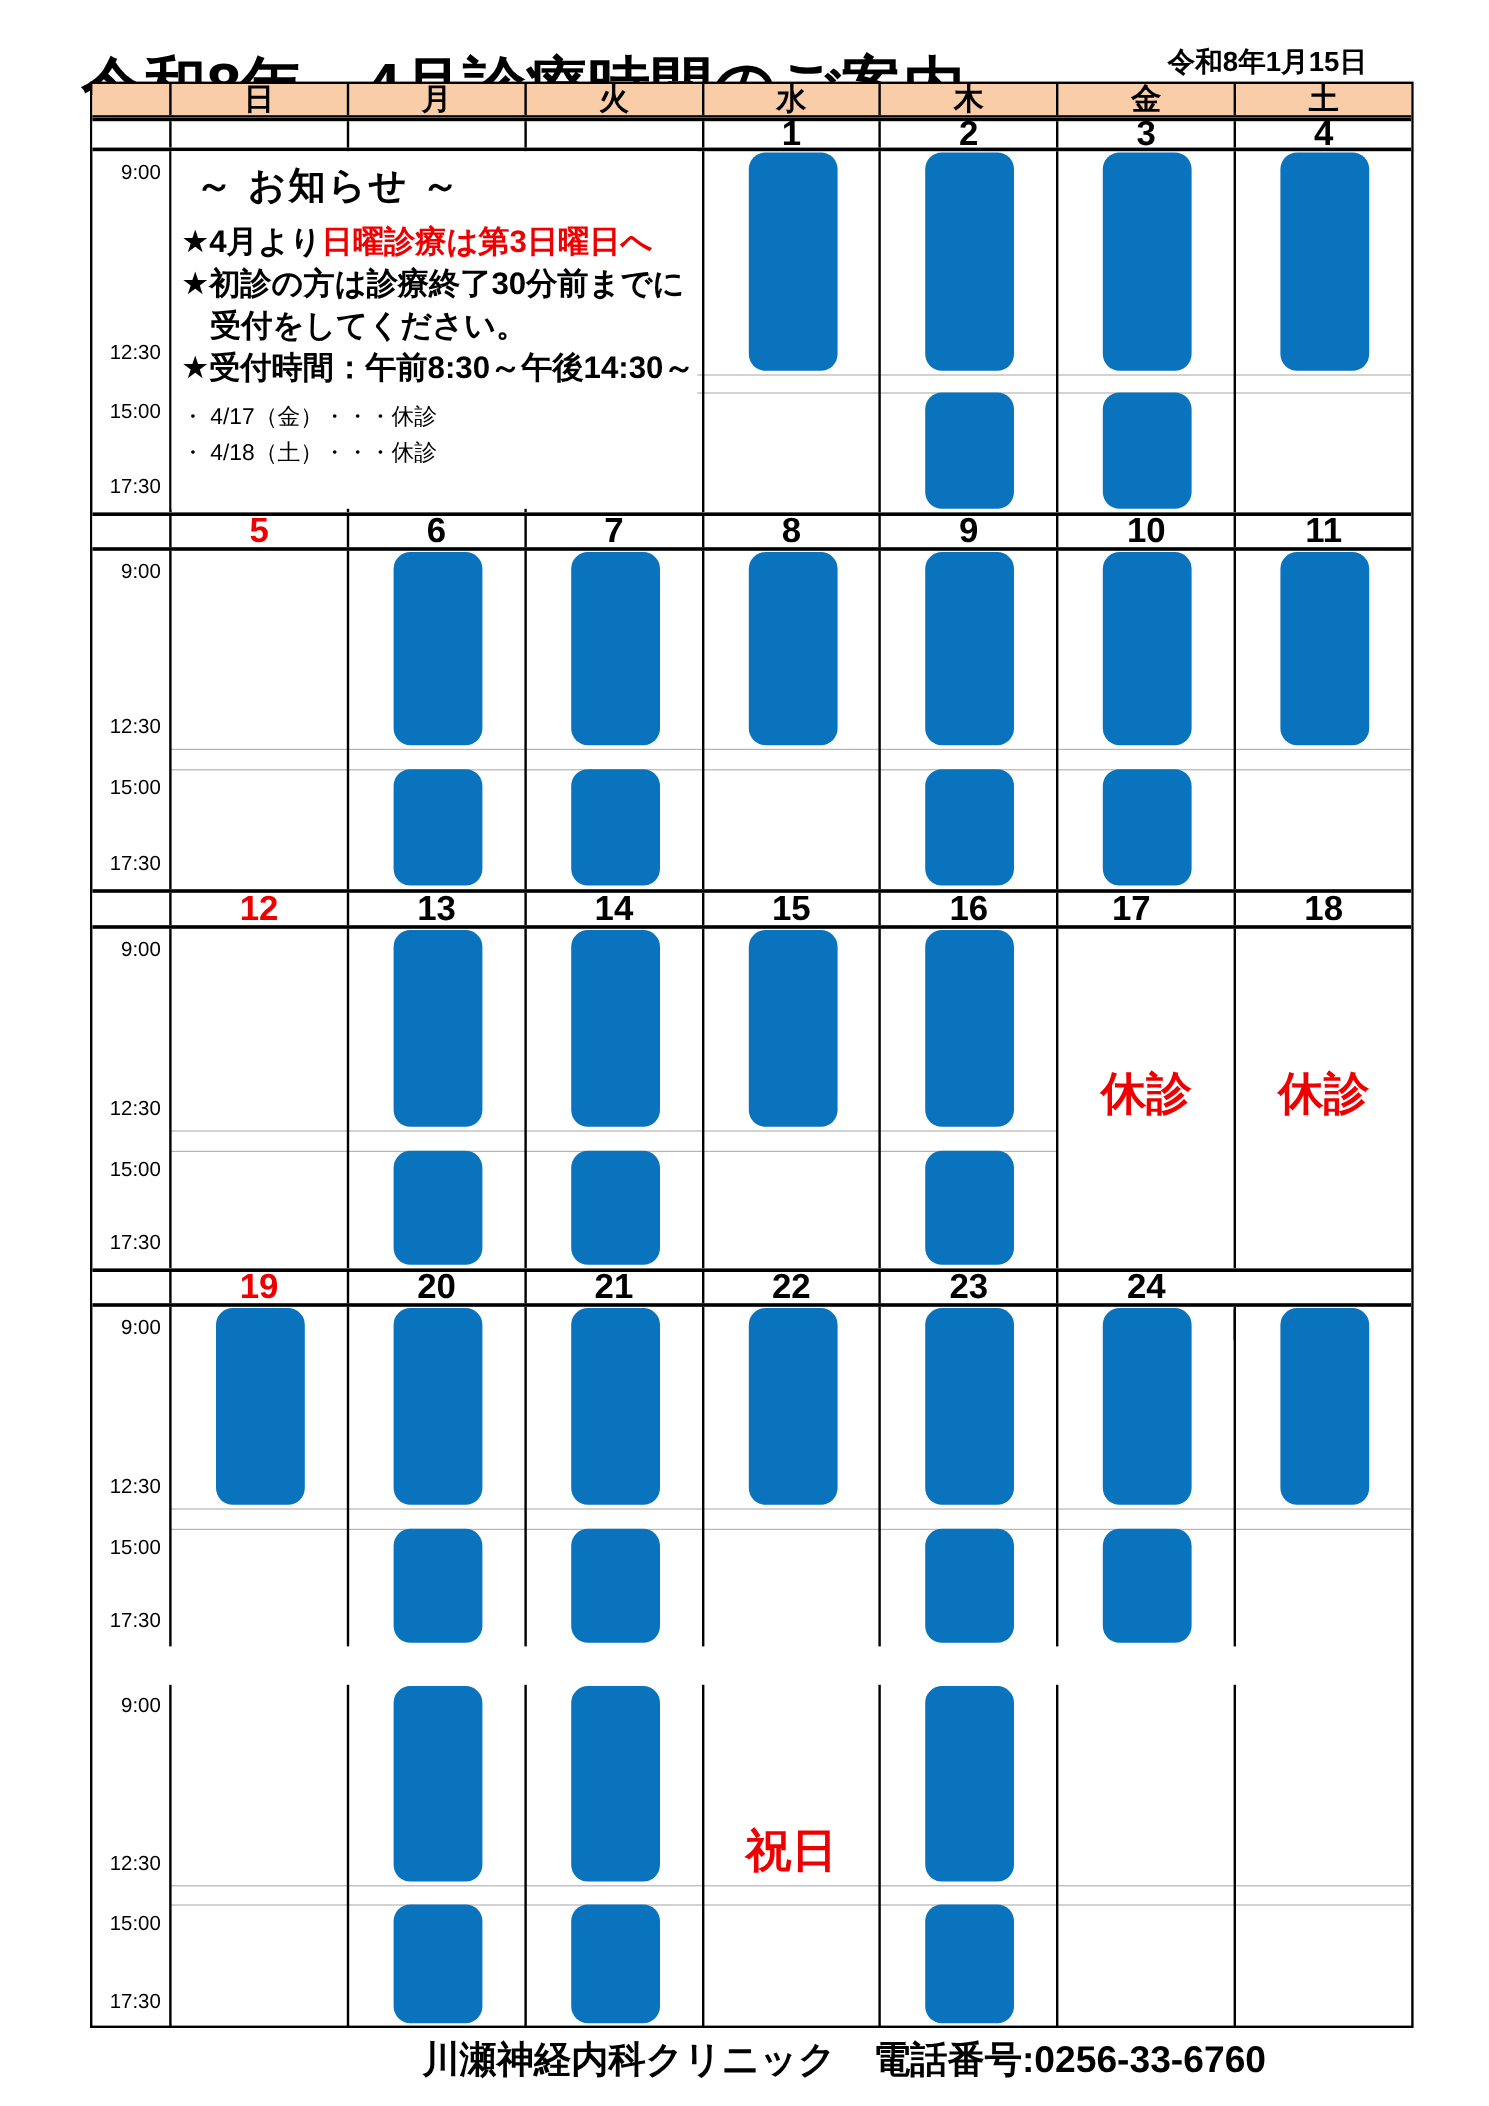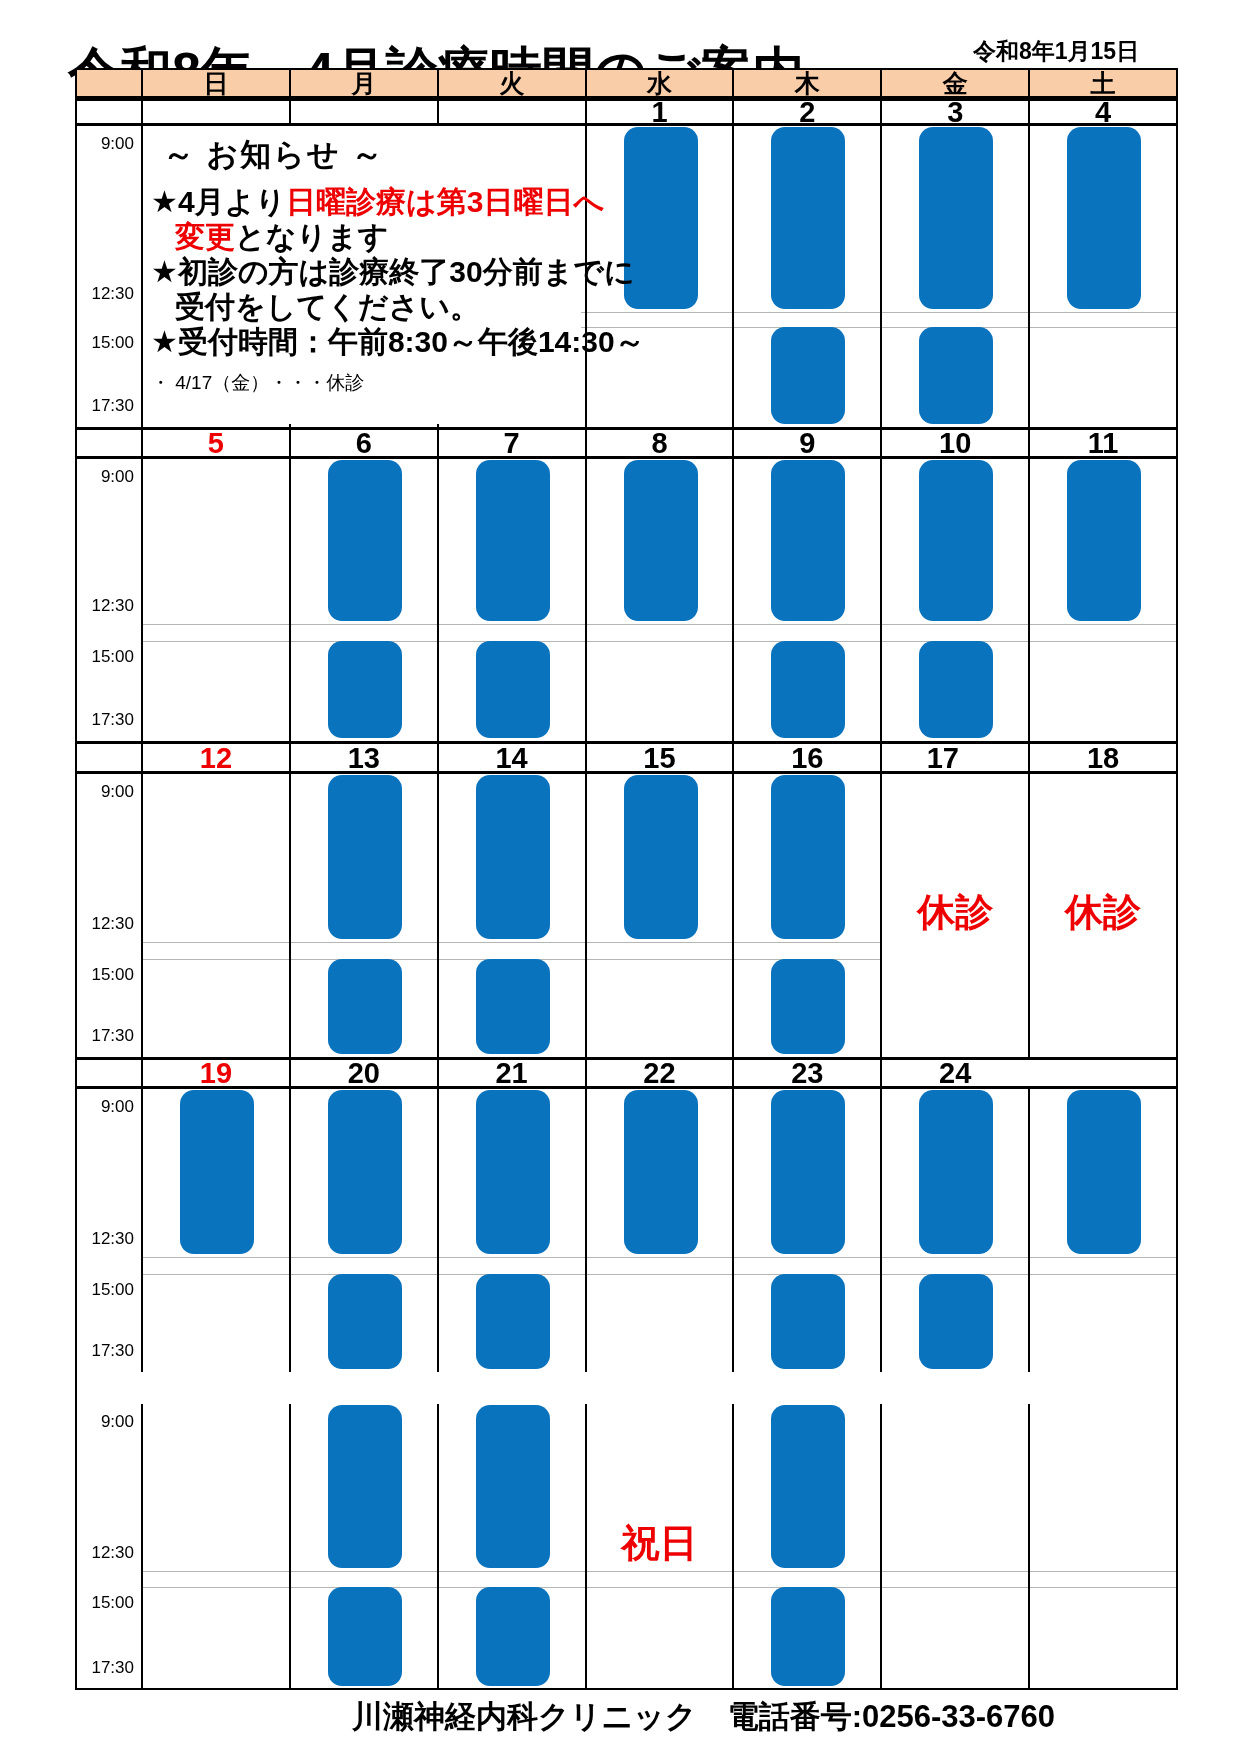--- a/index.html
+++ b/index.html
@@ -65,21 +65,21 @@
     font-size:38px;font-weight:bold;color:var(--red);line-height:44px;white-space:nowrap;
   }
   .notice{
     position:absolute;left:66px;top:56px;width:438px;height:298px;
     background:#ffffff;z-index:5;box-sizing:border-box;padding:6px 2px 0 8px;
   }
   .notice-title{
     font-size:31px;font-weight:bold;margin:2px 0 8px 12px;letter-spacing:2px;white-space:nowrap;
   }
   .notice-line{
-    font-size:30px;font-weight:bold;line-height:35px;white-space:nowrap;
+    font-size:26px;font-weight:bold;line-height:35px;white-space:nowrap;
   }
   .notice-line.indent{padding-left:24px;}
   .notice-closures{margin-top:9px;}
   .closure-line{
     font-size:19px;font-weight:normal;line-height:30px;white-space:nowrap;
   }
   .footer{
     position:absolute;left:352px;top:1696px;font-size:31px;font-weight:bold;white-space:nowrap;
   }
 </style>
@@ -87,27 +87,27 @@
 <body>
 
 <h1 class="page-title">令和8年　4月診療時間のご案内</h1>
 <div class="issue-date">令和8年1月15日</div>
 
 <div class="calendar">
   <div class="notice">
     <div class="notice-title">～ お知らせ ～</div>
     <div>
         <div class="notice-line"><span>★4月より</span><span class="red">日曜診療は第3日曜日へ</span></div>
-        <div class="notice-line indent"><span class="red">変更</span><span>となります</span></div>
         <div class="notice-line"><span>★初診の方は診療終了30分前までに</span></div>
         <div class="notice-line indent"><span>受付をしてください。</span></div>
         <div class="notice-line"><span>★受付時間：午前8:30～午後14:30～</span></div>
       </div>
     <div class="notice-closures">
         <div class="closure-line">・ 4/17（金）・・・休診</div>
+        <div class="closure-line">・ 4/18（土）・・・休診</div>
       </div>
   </div>
 <div class="header-row" style="top: 0px; height: 28px;">
       <div class="hcell time" style="left: 0px; width: 64px;"></div>
       <div class="hcell" style="left: 64px; width: 147.857px;">日</div>
       <div class="hcell" style="left: 211.857px; width: 147.857px;">月</div>
       <div class="hcell" style="left: 359.714px; width: 147.857px;">火</div>
       <div class="hcell" style="left: 507.571px; width: 147.857px;">水</div>
       <div class="hcell" style="left: 655.429px; width: 147.857px;">木</div>
       <div class="hcell" style="left: 803.286px; width: 147.857px;">金</div>

